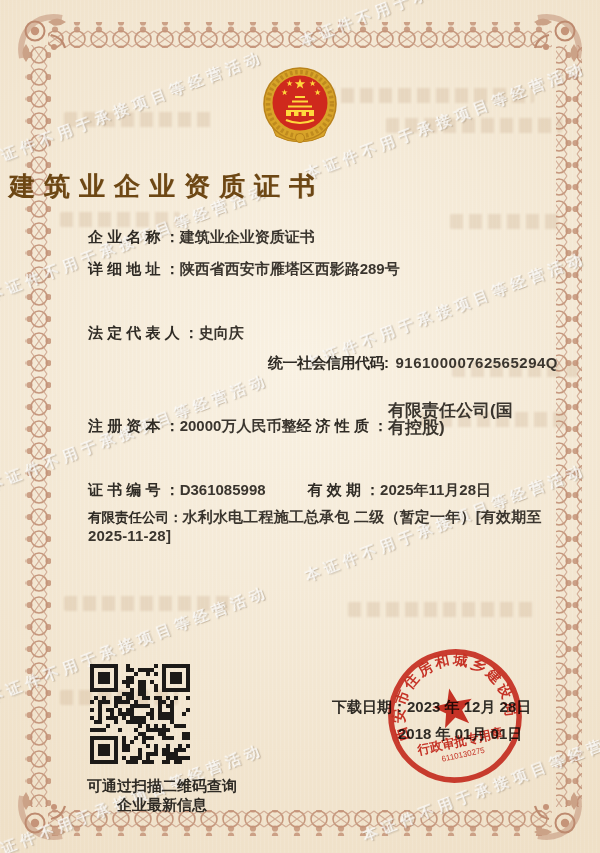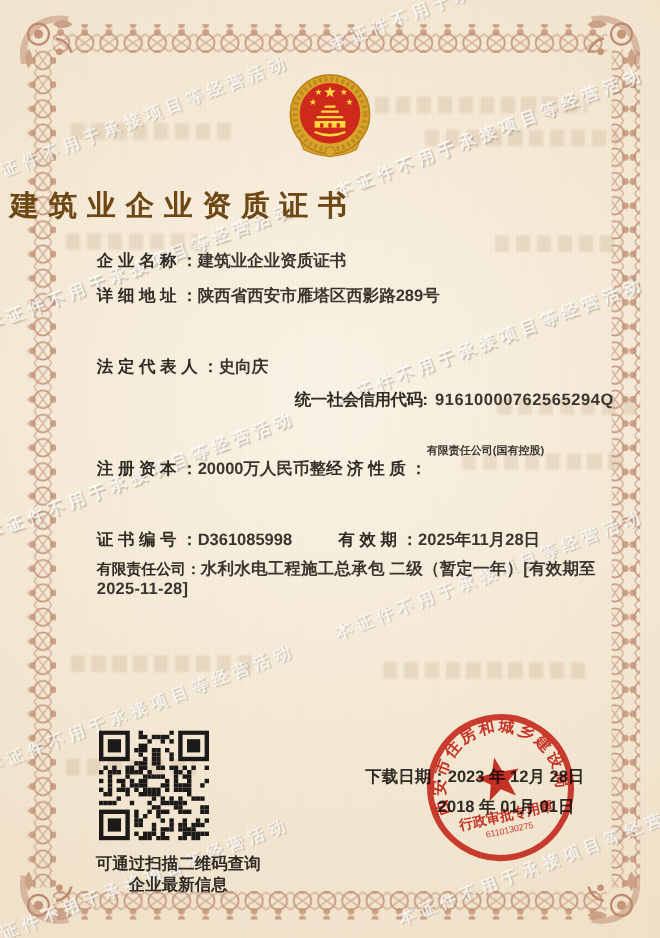--- a/index.html
+++ b/index.html
@@ -26,21 +26,21 @@
   .title{position:absolute;left:0;top:169px;width:100%;text-align:left;
     font-size:26px;font-weight:bold;color:#6d4714;letter-spacing:9px;padding-left:9px;box-sizing:border-box;
     text-shadow:.4px .4px 0 rgba(109,71,20,.4);}
   .row{position:absolute;left:88px;width:470px;font-size:15px;color:#34302a;}
   .label{font-weight:bold;color:#2f2b25;}
   .value{font-weight:bold;color:#3a352e;}
   .row-credit .label{letter-spacing:-.5px;}
   .row-credit .value{margin-left:7px;letter-spacing:.5px;}
   .econ-label{}
   .econ-value{display:inline-block;vertical-align:top;width:138px;line-height:16.5px;
-    font-size:10px;margin-top:-14px;}
+    font-size:17px;margin-top:-14px;}
   .valid-label{margin-left:42px;}
   .row-qual .label{font-size:13.5px;}
   .row-qual .value{font-size:15px;letter-spacing:.2px;}
   
   .qr{position:absolute;left:90px;top:664px;}
   .qr-caption{position:absolute;left:42px;top:776px;width:240px;text-align:center;
     font-size:15px;font-weight:bold;color:#2f2b25;line-height:19px;}
   
   .footer{position:absolute;left:332px;top:694px;font-size:15px;font-weight:bold;color:#2f2b25;line-height:26.5px;}
   .footer .indent{padding-left:66px;}

